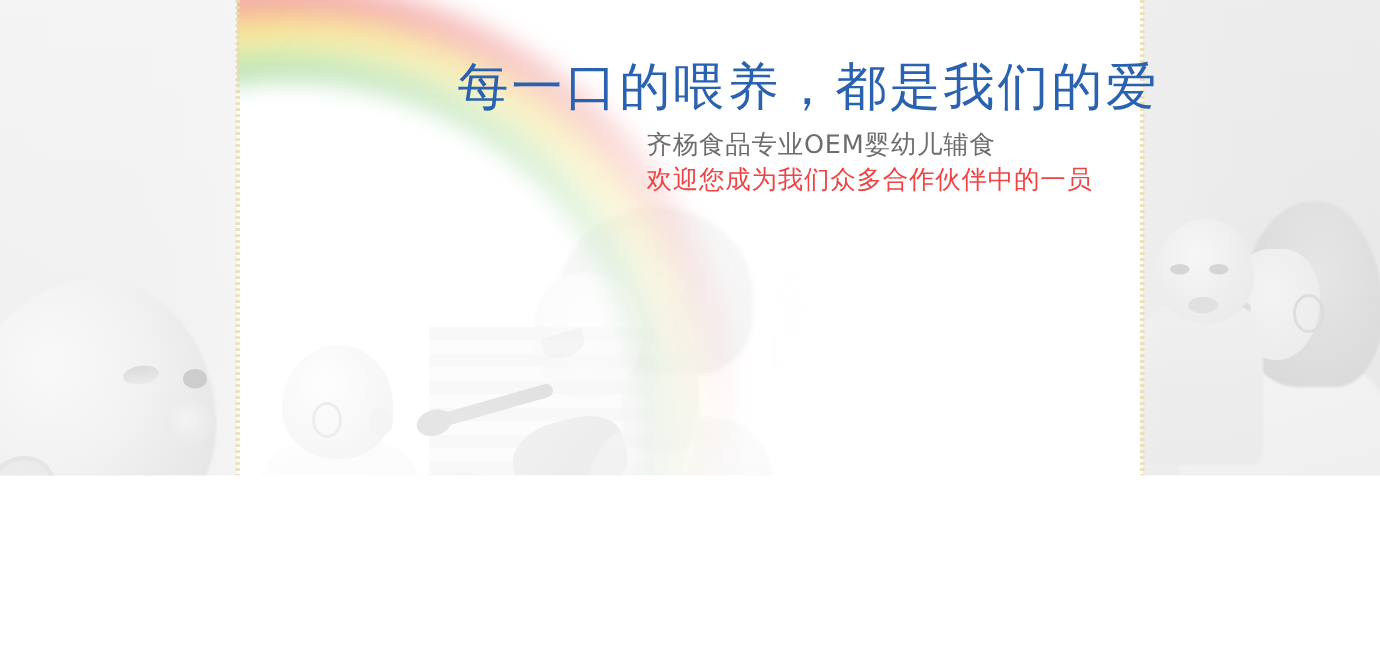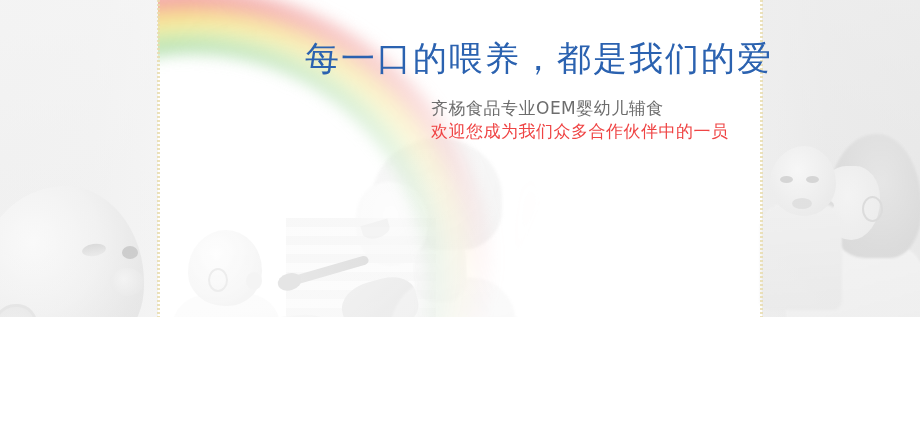--- a/index.html
+++ b/index.html
@@ -407,21 +407,21 @@
     letter-spacing: 2px;
     color: #2b62b0;
     font-family: "DejaVu Serif", "Liberation Serif", serif;
     white-space: nowrap;
     z-index: 6;
   }
 
   .subhead {
     position: absolute;
     left: 431px;
-    top: 97px;
+    top: 86px;
     z-index: 6;
   }
   .subhead .line {
     font-size: 17px;
     line-height: 23px;
     color: #6d6d6d;
     letter-spacing: .5px;
     white-space: nowrap;
     font-family: "DejaVu Sans", "Liberation Sans", sans-serif;
   }

